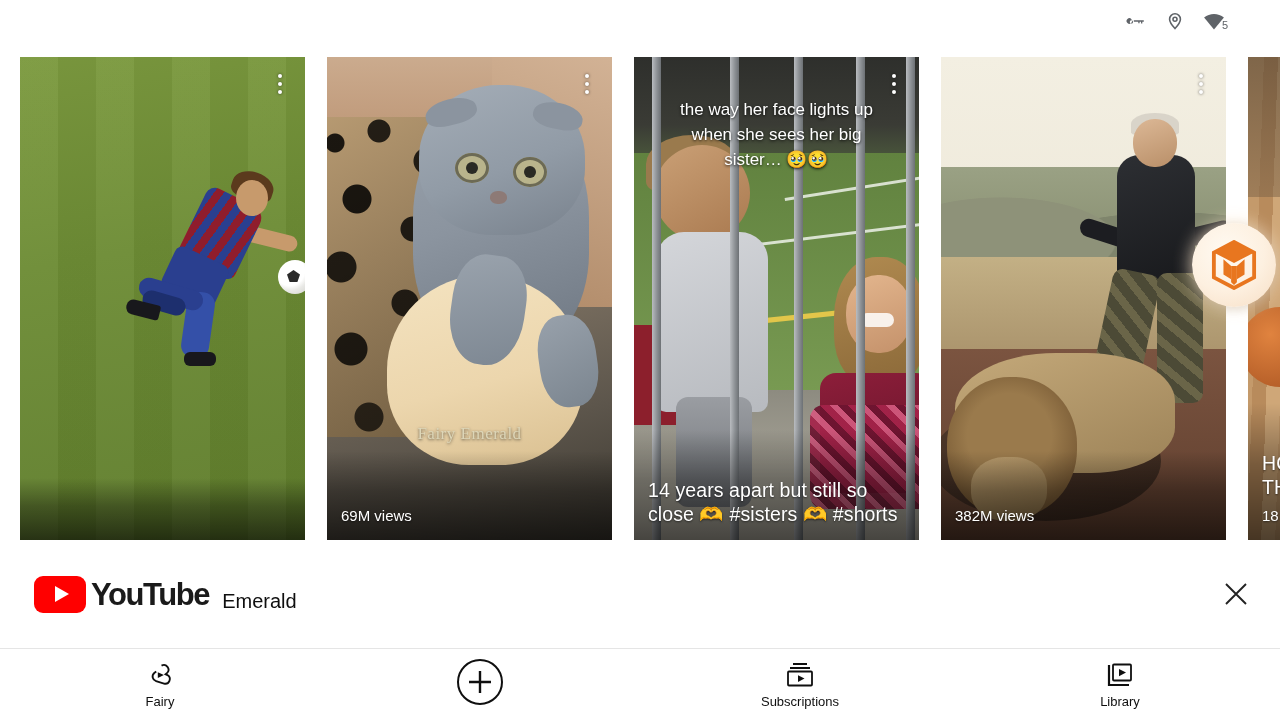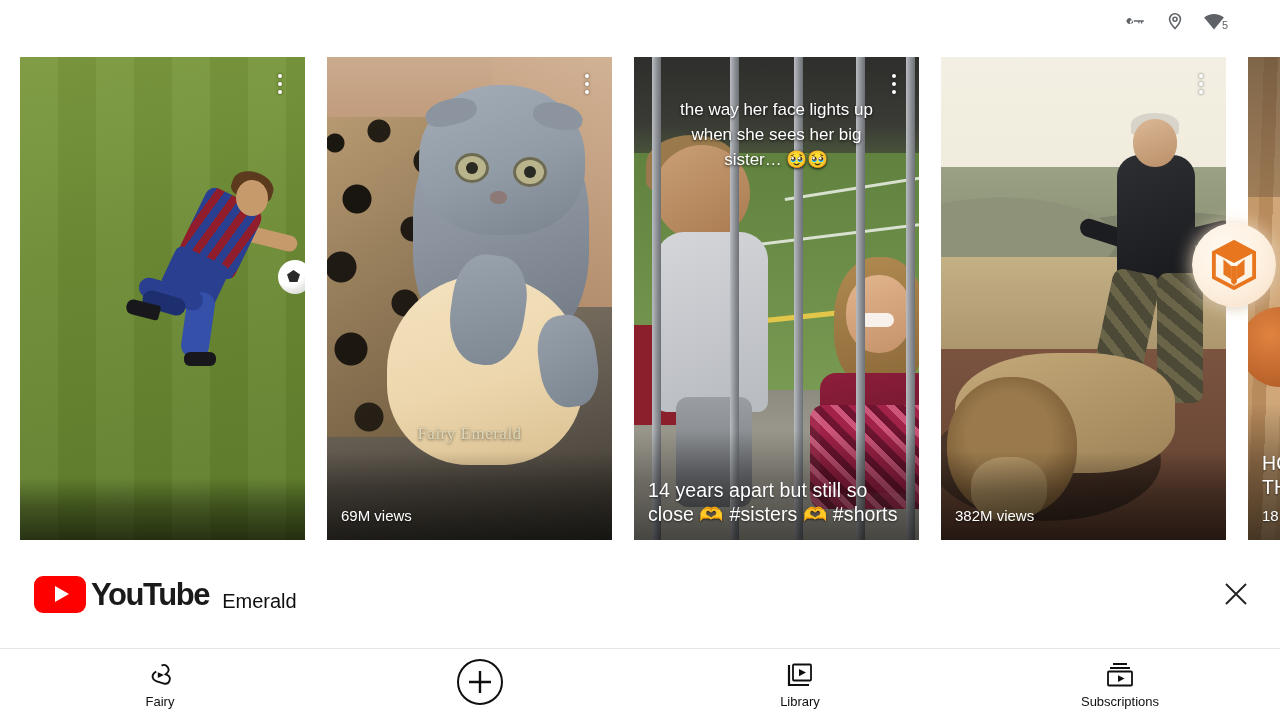--- a/index.html
+++ b/index.html
@@ -469,35 +469,35 @@
         <svg width="48" height="48" viewBox="0 0 48 48" fill="none" stroke="#0f0f0f" stroke-width="2">
           <circle cx="24" cy="24" r="22"></circle>
           <path d="M24 13 V35 M13 24 H35" stroke-width="2.4"></path>
         </svg>
       </div>
       <div class="nav-label"></div>
     </div>
 
     <div class="nav-item">
       <div class="nav-icon">
-        <svg width="28" height="26" viewBox="0 0 28 26" fill="none" stroke="#0f0f0f" stroke-width="1.8">
-          <path d="M3 3 V23 H23" stroke-width="2.2"></path>
-          <rect x="7" y="2.5" width="18" height="16" rx="1"></rect>
-          <path d="M13 7 L20 10.6 L13 14.2 Z" fill="#0f0f0f" stroke="none"></path>
-        </svg>
-      </div>
-      <div class="nav-label">Library</div>
-    </div>
-
-    <div class="nav-item">
-      <div class="nav-icon">
         <svg width="30" height="26" viewBox="0 0 30 26" fill="none" stroke="#0f0f0f" stroke-width="1.8">
           <path d="M8 2 H22" stroke-width="2"></path>
           <path d="M5 6 H25" stroke-width="2"></path>
           <rect x="3" y="9.5" width="24" height="14" rx="1"></rect>
           <path d="M13 13.2 L19.5 16.6 L13 20 Z" fill="#0f0f0f" stroke="none"></path>
         </svg>
       </div>
       <div class="nav-label">Subscriptions</div>
     </div>
 
+    <div class="nav-item">
+      <div class="nav-icon">
+        <svg width="28" height="26" viewBox="0 0 28 26" fill="none" stroke="#0f0f0f" stroke-width="1.8">
+          <path d="M3 3 V23 H23" stroke-width="2.2"></path>
+          <rect x="7" y="2.5" width="18" height="16" rx="1"></rect>
+          <path d="M13 7 L20 10.6 L13 14.2 Z" fill="#0f0f0f" stroke="none"></path>
+        </svg>
+      </div>
+      <div class="nav-label">Library</div>
+    </div>
+
   </div>
 </div>
 
 </body></html>

